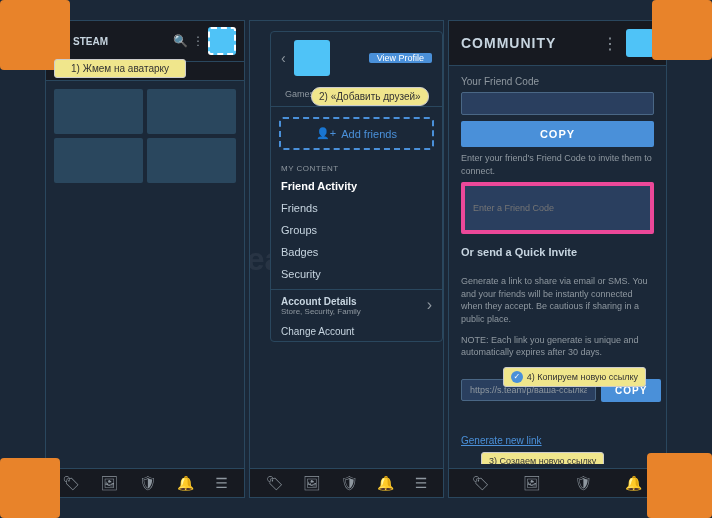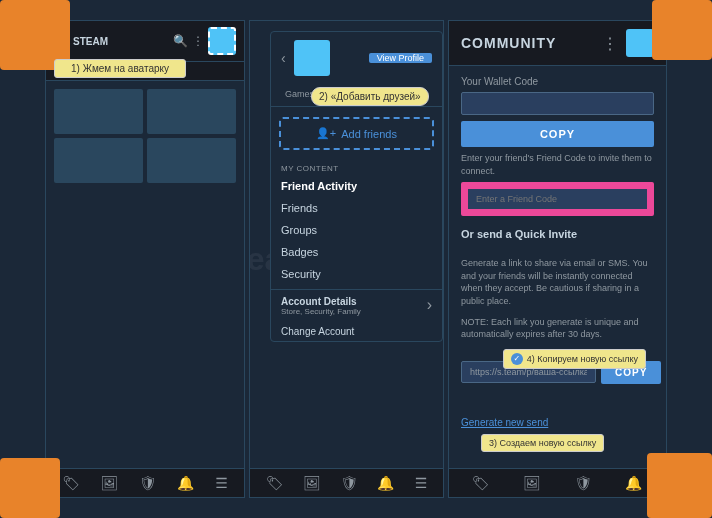--- a/index.html
+++ b/index.html
@@ -405,23 +405,23 @@
     }
     .invite-text {
       color: #8f98a0;
       font-size: 9px;
       margin-top: 5px;
       line-height: 1.4;
     }
     .enter-code-input {
       width: 100%;
       background: #2a3f5f;
-      border: 7px solid #ec4899;
-      color: #8f98a0;
-      padding: 5px 8px;
+      border: 4px solid #ec4899;
+      color: #8f98a0;
+      padding: 17px 8px;
       font-size: 9px;
       border-radius: 2px;
       margin-top: 5px;
     }
 
     .quick-invite-section {
       margin-top: 10px;
     }
     .quick-invite-title {
       color: #c7d5e0;
@@ -646,21 +646,21 @@
   <div class="right-panel">
     <div class="community-header">
       <span class="community-title">COMMUNITY</span>
       <span class="community-menu-icon">⋮</span>
       <div class="community-avatar"></div>
     </div>
 
     <div class="community-content">
 
       <div class="friend-code-section">
-        <div class="section-label">Your Wallet Code</div>
+        <div class="section-label">Your Friend Code</div>
         <input class="friend-code-input" type="text" value="" style="">
         <button class="copy-btn">COPY</button>
         <div class="invite-text">Enter your friend's Friend Code to invite them to connect.</div>
         <input class="enter-code-input" type="text" placeholder="Enter a Friend Code" style="">
       </div>
 
       <div class="quick-invite-section">
         <div class="quick-invite-title">Or send a Quick Invite</div>
         <div class="quick-invite-desc">Generate a link to share via email or SMS. You and your friends will be instantly connected when they accept. Be cautious if sharing in a public place.</div>
         <div class="quick-invite-desc">NOTE: Each link you generate is unique and automatically expires after 30 days.</div>
@@ -672,21 +672,21 @@
           </div>
         </div>
 
         <div class="link-row" style="margin-top: 20px; position: relative;">
           <input class="link-text" type="text" value="https://s.team/p/ваша-ссылка" placeholder="" style="">
           <button class="copy-btn-inline">COPY</button>
 
         </div>
 
         <div class="generate-link-row" style="position:relative;">
-          <button class="generate-link-btn">Generate new send</button>
+          <button class="generate-link-btn">Generate new link</button>
           
           <div class="tooltip-3">3) Создаем новую ссылку</div>
         </div>
       </div>
     </div>
 
     <div class="right-bottom-nav">
       <span class="bottom-nav-icon">🏷</span>
       <span class="bottom-nav-icon">🖼</span>
       <span class="bottom-nav-icon">🛡</span>

